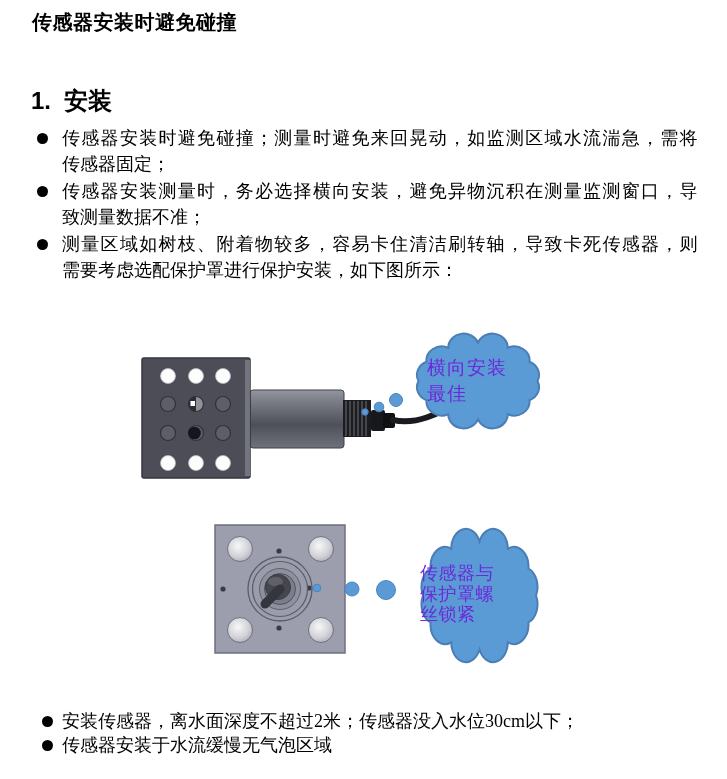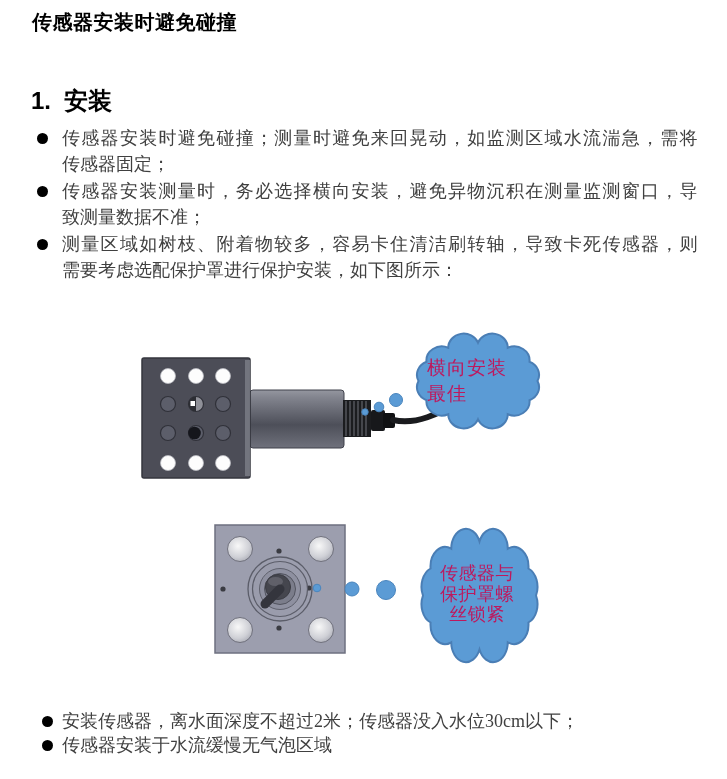--- a/index.html
+++ b/index.html
@@ -3,28 +3,28 @@
 <meta charset="utf-8">
 <style>
   html,body{margin:0;padding:0;background:#fff;}
   .page{position:relative;width:727px;height:779px;background:#ffffff;overflow:hidden;
         font-family:"Liberation Serif","DejaVu Serif",serif;}
   .doc-title{position:absolute;left:32px;top:9px;font-size:20px;font-weight:bold;
         color:#000;font-family:"Liberation Sans","DejaVu Sans",sans-serif;letter-spacing:0.5px;white-space:nowrap;}
   .section-heading{position:absolute;left:31px;top:85px;font-size:24px;font-weight:bold;color:#000;
         font-family:"Liberation Sans","DejaVu Sans",sans-serif;white-space:nowrap;}
   .section-heading .num{margin-right:13px;}
-  .body-line{position:absolute;left:62px;font-size:18px;line-height:20px;color:#404040;white-space:nowrap;}
+  .body-line{position:absolute;left:62px;font-size:18px;line-height:20px;color:#000000;white-space:nowrap;}
   .body-line.full{letter-spacing:1.3px;}
   .bullet-dot{position:absolute;width:11px;height:11px;border-radius:50%;background:#000;}
   .fig{position:absolute;}
-  .callout-text{position:absolute;color:#be185d;white-space:nowrap;}
+  .callout-text{position:absolute;color:#6d28d9;white-space:nowrap;}
   .callout-text .ln{display:block;}
   #callout1{left:427px;top:355px;font-size:19px;line-height:26px;letter-spacing:1px;}
-  #callout2{left:420px;top:563px;width:114px;font-size:18px;line-height:20.5px;text-align:center;letter-spacing:0.5px;}
+  #callout2{left:420px;top:563px;width:114px;font-size:18px;line-height:20.5px;letter-spacing:0.5px;}
 </style>
 </head>
 <body>
 
 <div class="page">
 
   <div class="doc-title">传感器安装时避免碰撞</div>
 
   <div class="section-heading">
     <span class="num">1.</span><span>安装</span>

